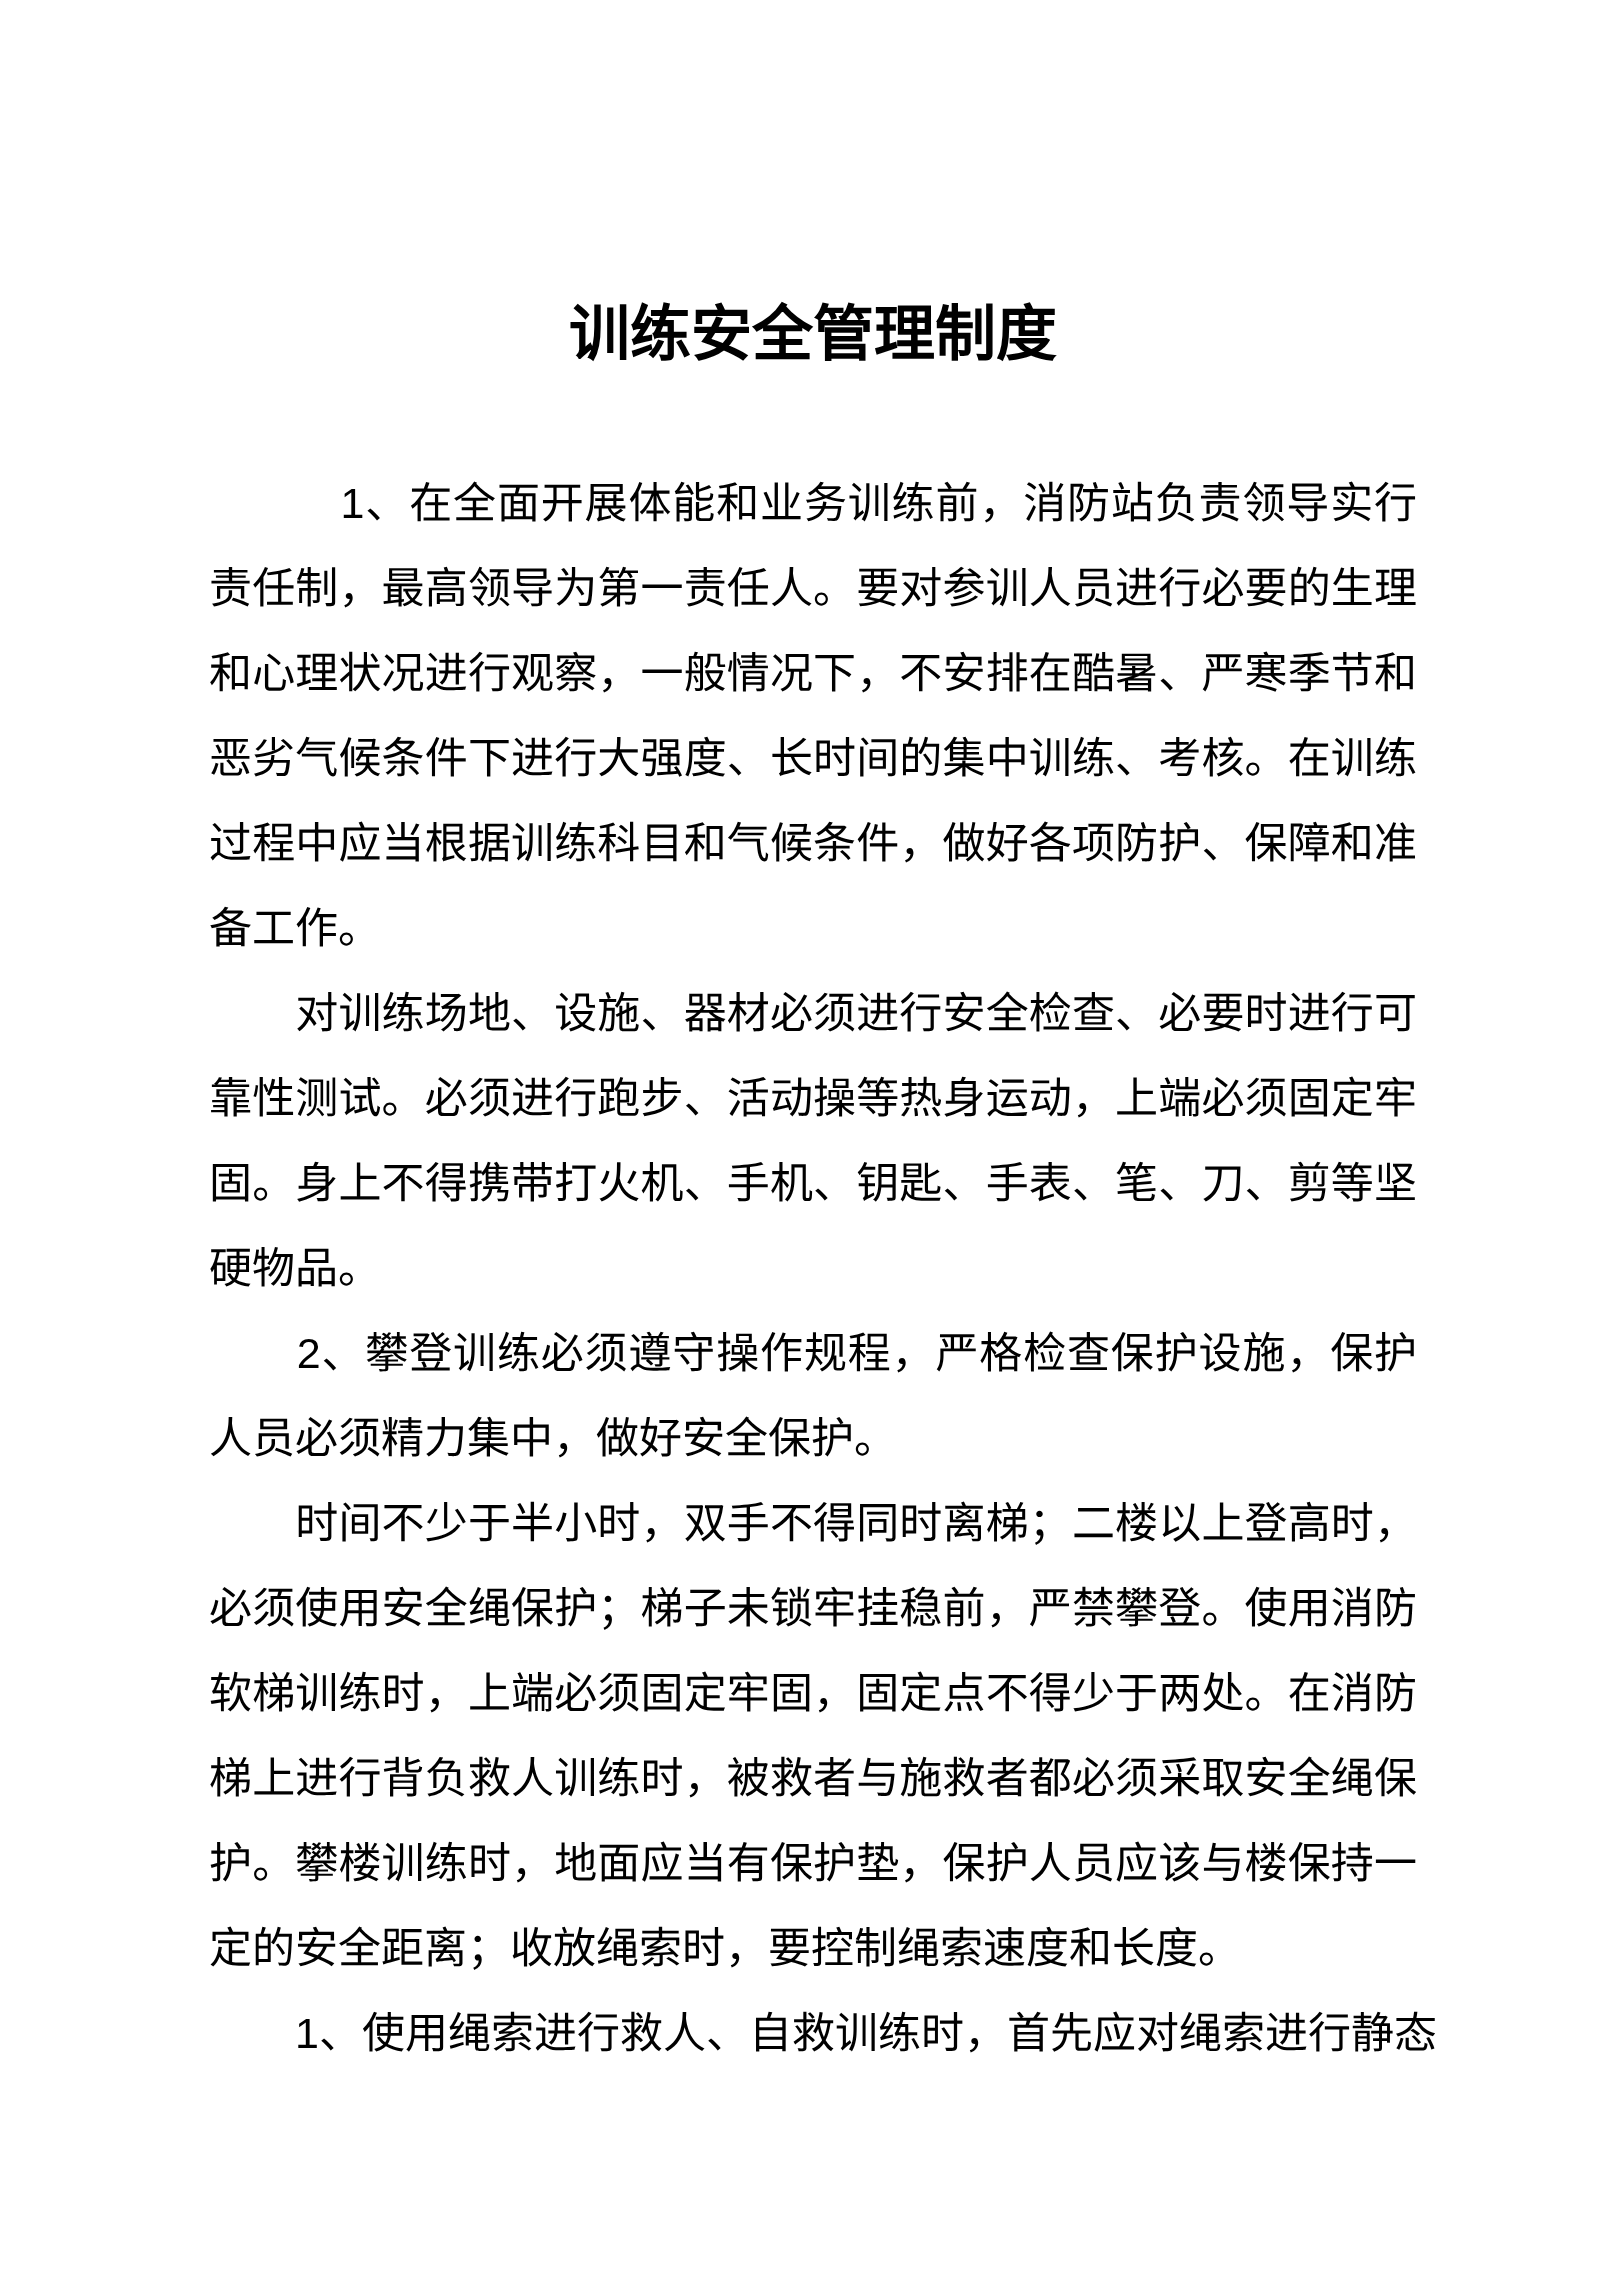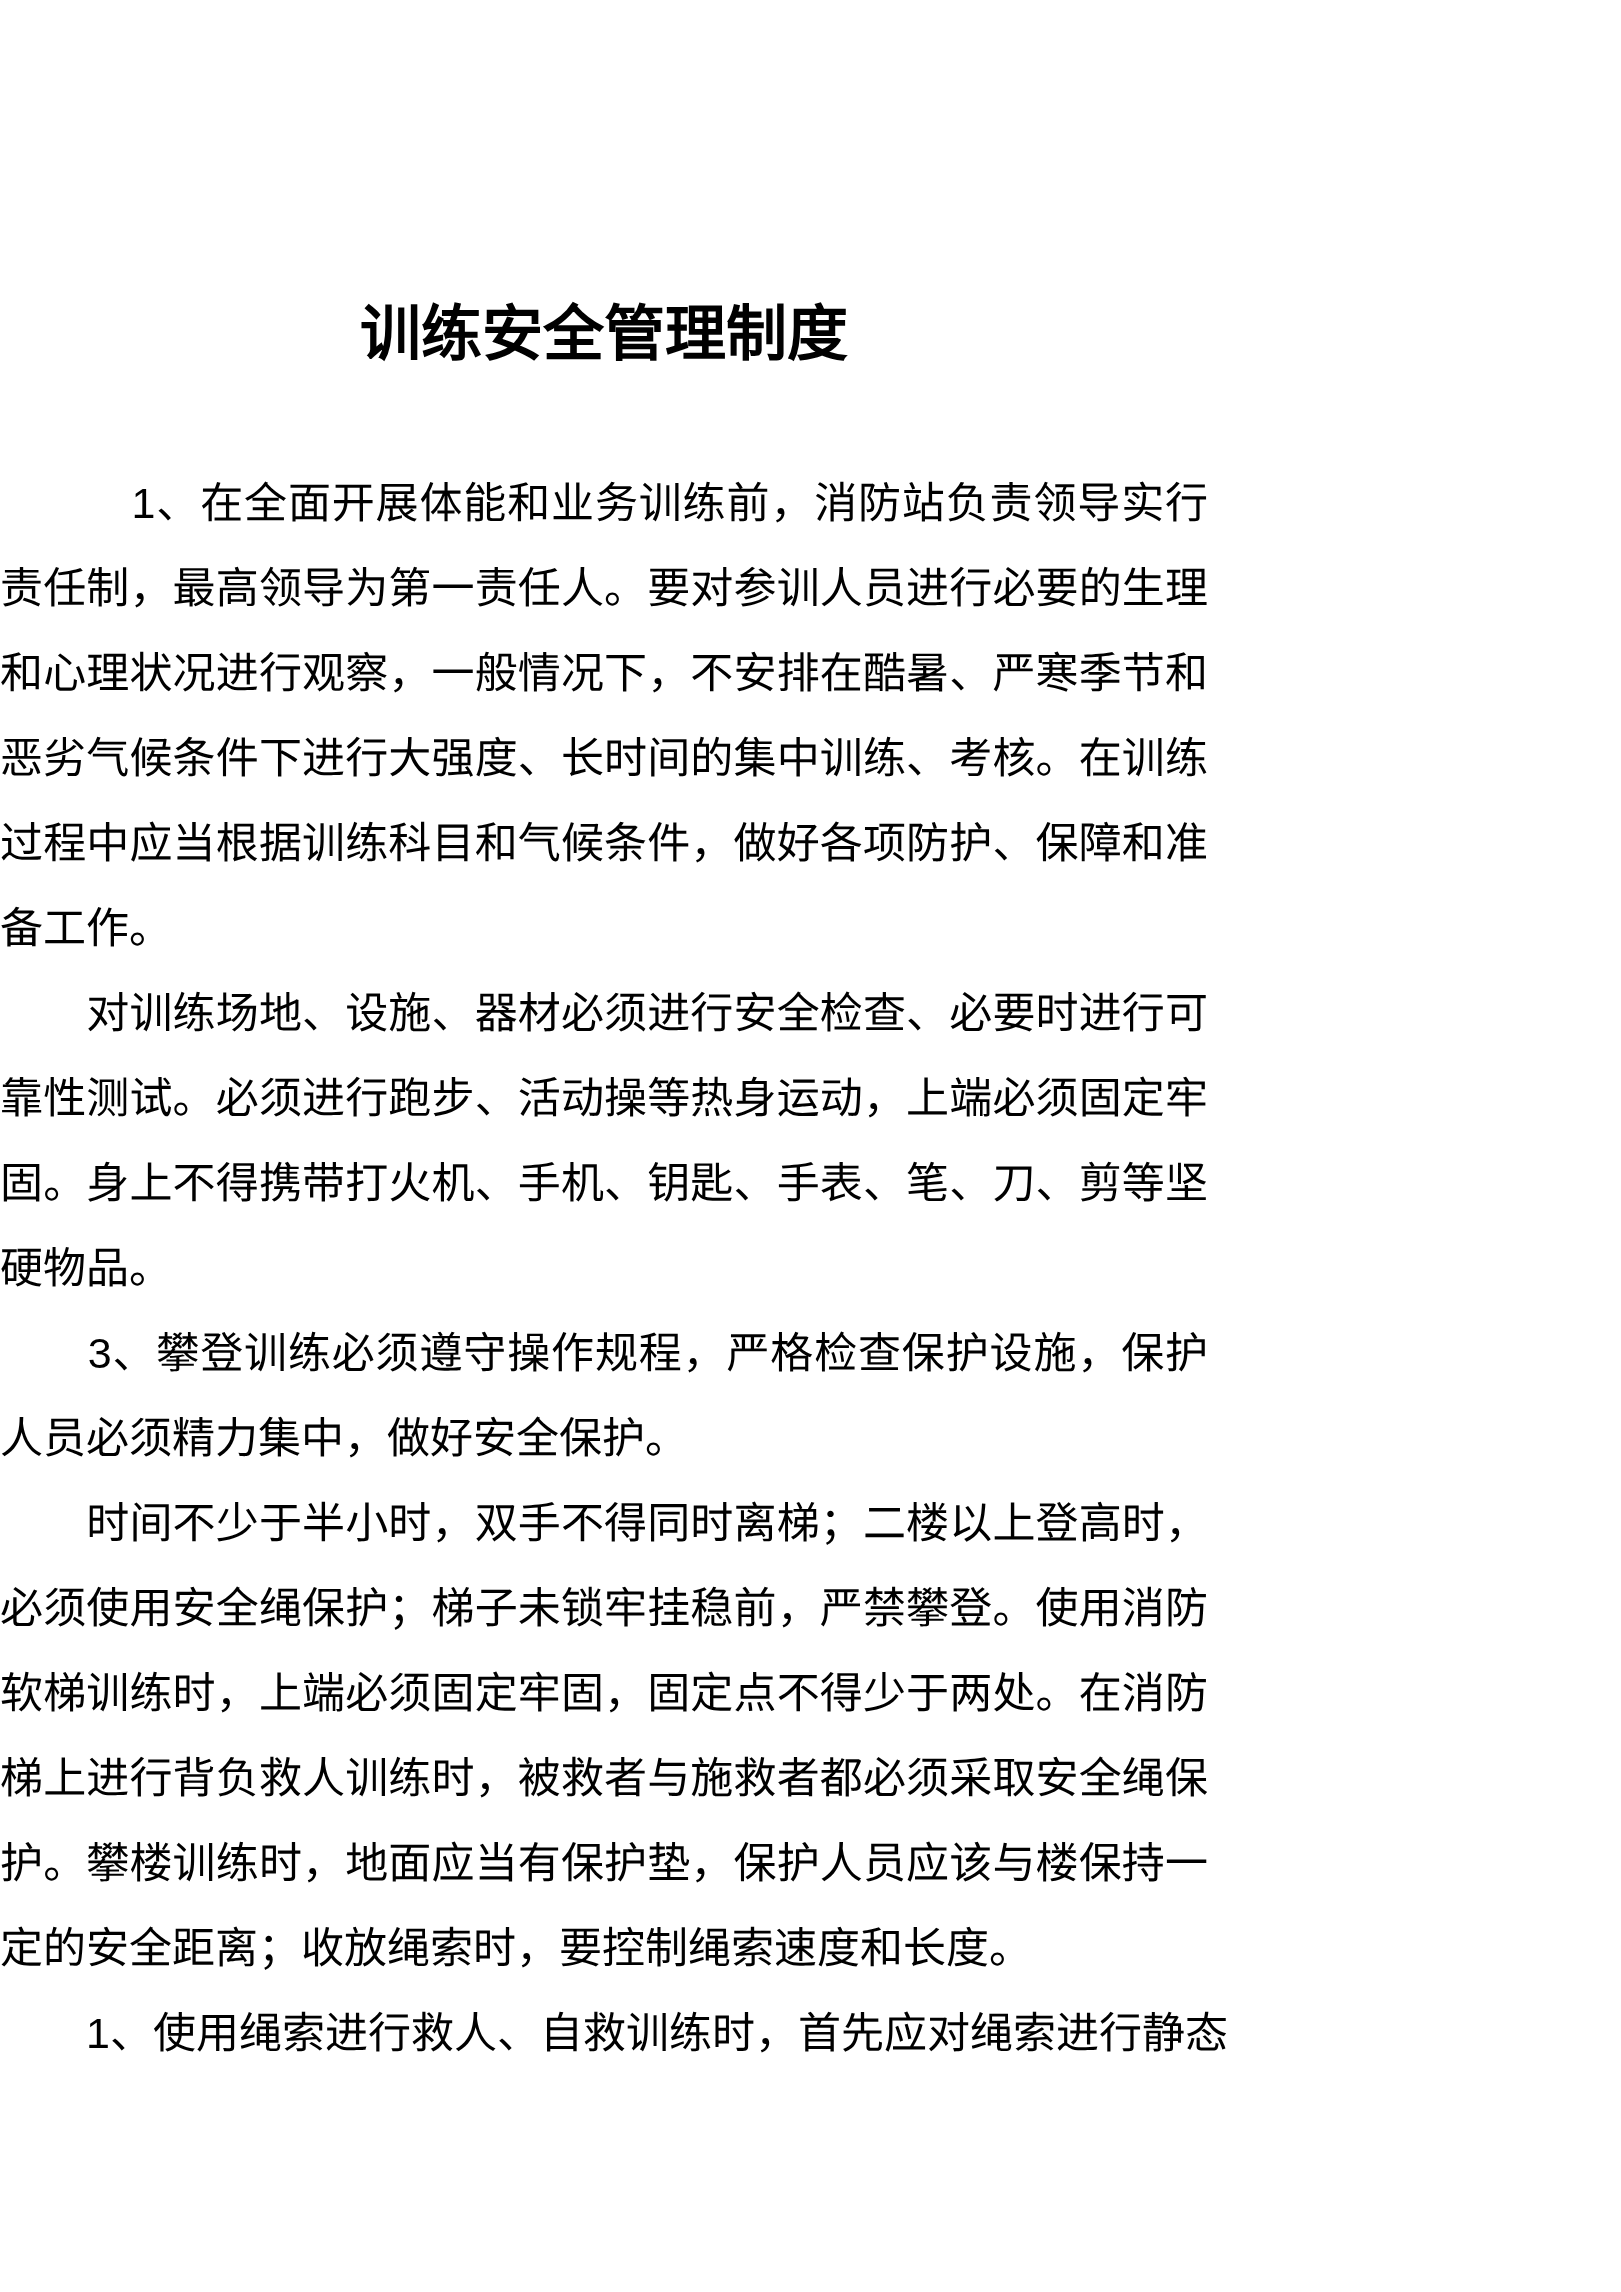--- a/index.html
+++ b/index.html
@@ -11,20 +11,21 @@
     position: relative;
     width: 1621px;
     height: 2293px;
     background: #ffffff;
     overflow: hidden;
     font-family: "Liberation Sans", "DejaVu Sans", sans-serif;
     color: #000000;
   }
   .content {
     padding-top: 290px;
+    padding-left: 209px;
     height: 1783px;           
     overflow: hidden;
   }
   .doc-title {
     margin: 0 0 83px 0;
     width: 1208px;
     font-size: 61px;
     line-height: 88px;
     font-weight: 900;
     text-align: center;
@@ -49,20 +50,20 @@
 <body>
 
 <div class="page">
   <div class="content">
     <h1 class="doc-title">训练安全管理制度</h1>
 
     <p class="doc-paragraph">　　　1、在全面开展体能和业务训练前，消防站负责领导实行责任制，最高领导为第一责任人。要对参训人员进行必要的生理和心理状况进行观察，一般情况下，不安排在酷暑、严寒季节和恶劣气候条件下进行大强度、长时间的集中训练、考核。在训练过程中应当根据训练科目和气候条件，做好各项防护、保障和准备工作。</p>
 
     <p class="doc-paragraph">　　对训练场地、设施、器材必须进行安全检查、必要时进行可靠性测试。必须进行跑步、活动操等热身运动，上端必须固定牢固。身上不得携带打火机、手机、钥匙、手表、笔、刀、剪等坚硬物品。</p>
 
-    <p class="doc-paragraph">　　3、攀登训练必须遵守操作规程，严格检查保护设施，保护人员必须精力集中，做好安全保护。</p>
+    <p class="doc-paragraph">　　2、攀登训练必须遵守操作规程，严格检查保护设施，保护人员必须精力集中，做好安全保护。</p>
 
     <p class="doc-paragraph">　　时间不少于半小时，双手不得同时离梯；二楼以上登高时，必须使用安全绳保护；梯子未锁牢挂稳前，严禁攀登。使用消防软梯训练时，上端必须固定牢固，固定点不得少于两处。在消防梯上进行背负救人训练时，被救者与施救者都必须采取安全绳保护。攀楼训练时，地面应当有保护垫，保护人员应该与楼保持一定的安全距离；收放绳索时，要控制绳索速度和长度。</p>
 
     <p class="doc-paragraph wide">　　1、使用绳索进行救人、自救训练时，首先应对绳索进行静态</p>
   </div>
 </div>
 
 
 </body></html>

